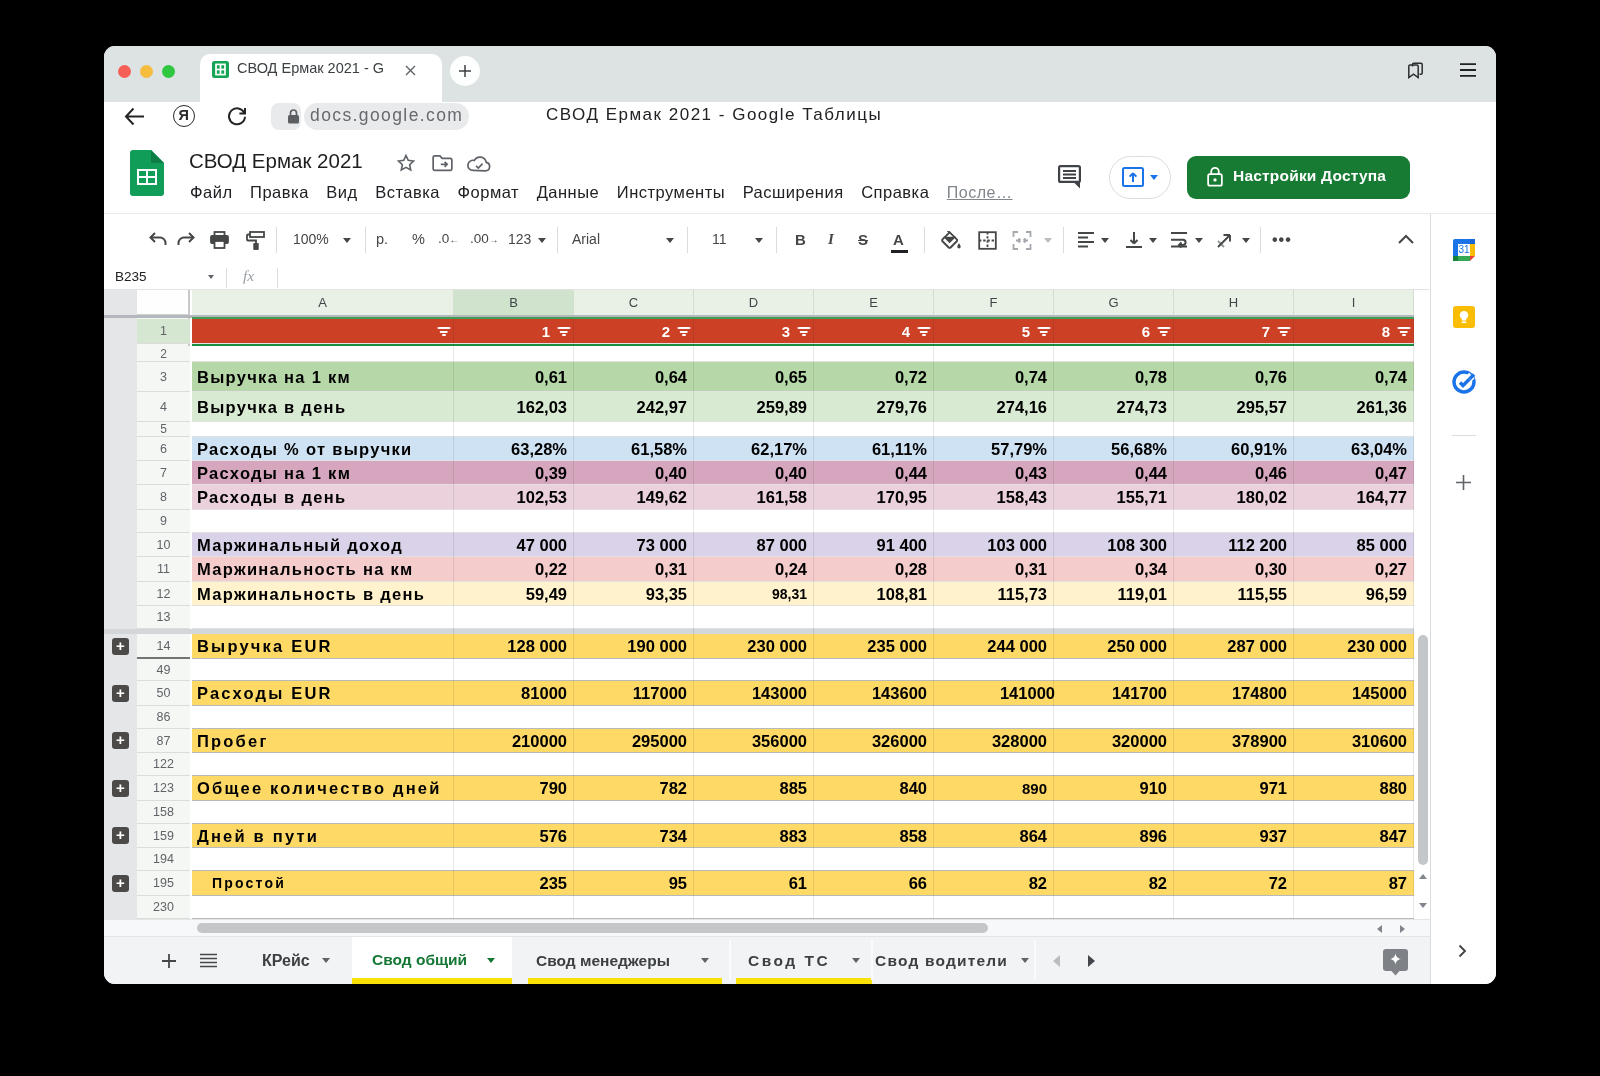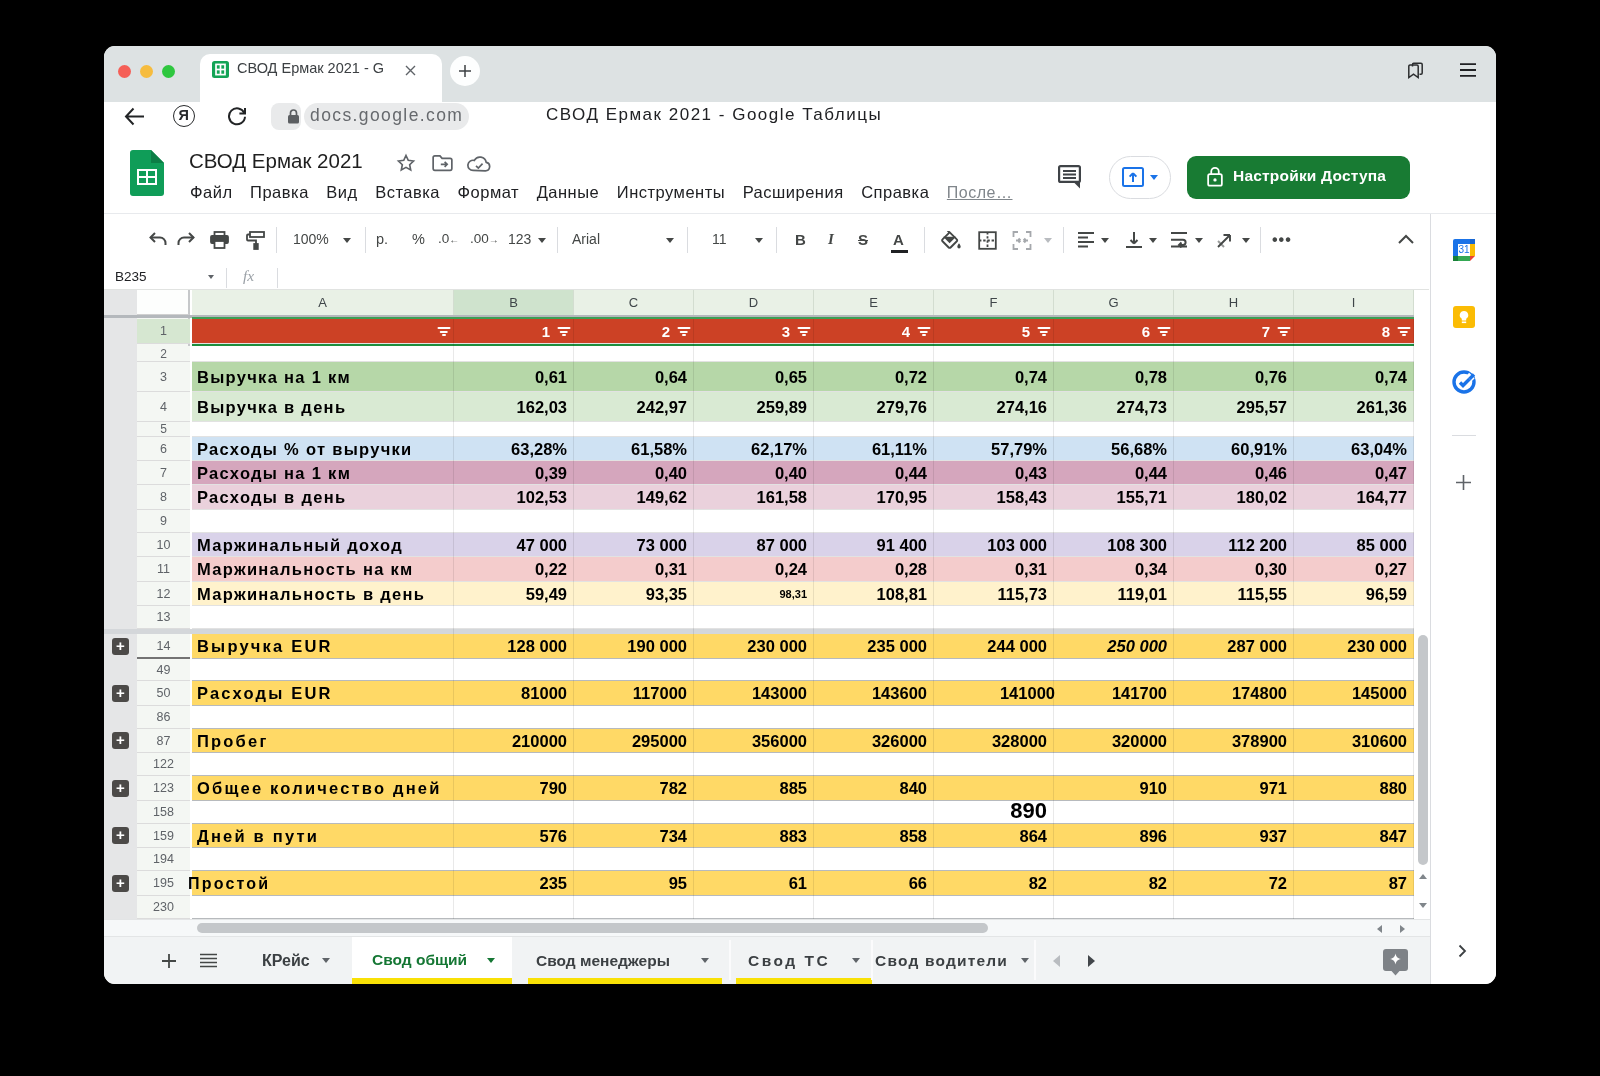--- a/index.html
+++ b/index.html
@@ -306,39 +306,39 @@
 <div class="cell num" style="left:934px;top:557px;width:113px;height:25px;line-height:25px;font-size:16.5px;">0,31</div>
 <div class="cell num" style="left:1054px;top:557px;width:113px;height:25px;line-height:25px;font-size:16.5px;">0,34</div>
 <div class="cell num" style="left:1174px;top:557px;width:113px;height:25px;line-height:25px;font-size:16.5px;">0,30</div>
 <div class="cell num" style="left:1294px;top:557px;width:113px;height:25px;line-height:25px;font-size:16.5px;">0,27</div>
 <div class="rowhdr" style="top:582px;height:24px;line-height:24px;font-size:12.5px;background:#f4f7f3;border-bottom:1px solid #dcdcdc;">12</div>
 <div class="abs" style="left:192px;top:582px;width:1222px;height:24px;background:#fff2cc;"></div>
 <div class="abs" style="left:192px;top:605px;width:1222px;height:1px;background:#e2e2e2;"></div>
 <div class="cell" style="left:197px;top:582px;width:255px;height:24px;line-height:24px;font-size:16.5px;letter-spacing:1.3px;">Маржинальность в день</div>
 <div class="cell num" style="left:454px;top:582px;width:113px;height:24px;line-height:24px;font-size:16.5px;">59,49</div>
 <div class="cell num" style="left:574px;top:582px;width:113px;height:24px;line-height:24px;font-size:16.5px;">93,35</div>
-<div class="cell num" style="left:694px;top:582px;width:113px;height:20px;line-height:24px;font-size:11px;">98,31</div>
+<div class="cell num" style="left:694px;top:582px;width:113px;height:20px;line-height:24px;font-size:14px;">98,31</div>
 <div class="cell num" style="left:814px;top:582px;width:113px;height:24px;line-height:24px;font-size:16.5px;">108,81</div>
 <div class="cell num" style="left:934px;top:582px;width:113px;height:24px;line-height:24px;font-size:16.5px;">115,73</div>
 <div class="cell num" style="left:1054px;top:582px;width:113px;height:24px;line-height:24px;font-size:16.5px;">119,01</div>
 <div class="cell num" style="left:1174px;top:582px;width:113px;height:24px;line-height:24px;font-size:16.5px;">115,55</div>
 <div class="cell num" style="left:1294px;top:582px;width:113px;height:24px;line-height:24px;font-size:16.5px;">96,59</div>
 <div class="rowhdr" style="top:606px;height:23px;line-height:23px;font-size:12.5px;background:#f4f7f3;border-bottom:1px solid #dcdcdc;">13</div>
 <div class="abs" style="left:192px;top:628px;width:1222px;height:1px;background:#e2e2e2;"></div>
 <div class="rowhdr" style="top:634px;height:25px;line-height:25px;font-size:12.5px;background:#f4f7f3;border-bottom:2px solid #737373;">14</div>
 <div class="plusbtn" style="top:638px;">+</div>
 <div class="abs" style="left:192px;top:634px;width:1222px;height:25px;background:#ffd966;"></div>
 <div class="abs" style="left:192px;top:658px;width:1222px;height:1px;background:#b7babd;"></div>
 <div class="cell" style="left:197px;top:634px;width:255px;height:25px;line-height:25px;font-size:16.5px;letter-spacing:2.2px;">Выручка EUR</div>
 <div class="cell num" style="left:454px;top:634px;width:113px;height:25px;line-height:25px;font-size:16.5px;">128 000</div>
 <div class="cell num" style="left:574px;top:634px;width:113px;height:25px;line-height:25px;font-size:16.5px;">190 000</div>
 <div class="cell num" style="left:694px;top:634px;width:113px;height:25px;line-height:25px;font-size:16.5px;">230 000</div>
 <div class="cell num" style="left:814px;top:634px;width:113px;height:25px;line-height:25px;font-size:16.5px;">235 000</div>
 <div class="cell num" style="left:934px;top:634px;width:113px;height:25px;line-height:25px;font-size:16.5px;">244 000</div>
-<div class="cell num" style="left:1054px;top:634px;width:113px;height:25px;line-height:25px;font-size:16.5px;font-style:italic;">250 000</div>
+<div class="cell num" style="left:1054px;top:634px;width:113px;height:25px;line-height:25px;font-size:16.5px;">250 000</div>
 <div class="cell num" style="left:1174px;top:634px;width:113px;height:25px;line-height:25px;font-size:16.5px;">287 000</div>
 <div class="cell num" style="left:1294px;top:634px;width:113px;height:25px;line-height:25px;font-size:16.5px;">230 000</div>
 <div class="rowhdr" style="top:659px;height:22px;line-height:22px;font-size:12.5px;background:#f4f7f3;border-bottom:1px solid #dcdcdc;">49</div>
 <div class="abs" style="left:192px;top:680px;width:1222px;height:1px;background:#b7babd;"></div>
 <div class="rowhdr" style="top:681px;height:25px;line-height:25px;font-size:12.5px;background:#f4f7f3;border-bottom:1px solid #dcdcdc;">50</div>
 <div class="plusbtn" style="top:685px;">+</div>
 <div class="abs" style="left:192px;top:681px;width:1222px;height:25px;background:#ffd966;"></div>
 <div class="abs" style="left:192px;top:705px;width:1222px;height:1px;background:#b7babd;"></div>
 <div class="cell" style="left:197px;top:681px;width:255px;height:25px;line-height:25px;font-size:16.5px;letter-spacing:2.2px;">Расходы EUR</div>
 <div class="cell num" style="left:454px;top:681px;width:113px;height:25px;line-height:25px;font-size:16.5px;">81000</div>
@@ -368,21 +368,21 @@
 <div class="abs" style="left:192px;top:775px;width:1222px;height:1px;background:#b7babd;"></div>
 <div class="rowhdr" style="top:776px;height:25px;line-height:25px;font-size:12.5px;background:#f4f7f3;border-bottom:1px solid #dcdcdc;">123</div>
 <div class="plusbtn" style="top:780px;">+</div>
 <div class="abs" style="left:192px;top:776px;width:1222px;height:25px;background:#ffd966;"></div>
 <div class="abs" style="left:192px;top:800px;width:1222px;height:1px;background:#b7babd;"></div>
 <div class="cell" style="left:197px;top:776px;width:255px;height:25px;line-height:25px;font-size:16.5px;letter-spacing:2.2px;">Общее количество дней</div>
 <div class="cell num" style="left:454px;top:776px;width:113px;height:25px;line-height:25px;font-size:16.5px;">790</div>
 <div class="cell num" style="left:574px;top:776px;width:113px;height:25px;line-height:25px;font-size:16.5px;">782</div>
 <div class="cell num" style="left:694px;top:776px;width:113px;height:25px;line-height:25px;font-size:16.5px;">885</div>
 <div class="cell num" style="left:814px;top:776px;width:113px;height:25px;line-height:25px;font-size:16.5px;">840</div>
-<div class="cell num" style="left:934px;top:776px;width:113px;height:41px;line-height:25px;font-size:22px;margin-top:22px;">890</div>
+<div class="cell num" style="left:934px;top:776px;width:113px;height:41px;line-height:25px;font-size:15px;">890</div>
 <div class="cell num" style="left:1054px;top:776px;width:113px;height:25px;line-height:25px;font-size:16.5px;">910</div>
 <div class="cell num" style="left:1174px;top:776px;width:113px;height:25px;line-height:25px;font-size:16.5px;">971</div>
 <div class="cell num" style="left:1294px;top:776px;width:113px;height:25px;line-height:25px;font-size:16.5px;">880</div>
 <div class="rowhdr" style="top:801px;height:23px;line-height:23px;font-size:12.5px;background:#f4f7f3;border-bottom:1px solid #dcdcdc;">158</div>
 <div class="abs" style="left:192px;top:823px;width:1222px;height:1px;background:#b7babd;"></div>
 <div class="rowhdr" style="top:824px;height:24px;line-height:24px;font-size:12.5px;background:#f4f7f3;border-bottom:1px solid #dcdcdc;">159</div>
 <div class="plusbtn" style="top:827px;">+</div>
 <div class="abs" style="left:192px;top:824px;width:1222px;height:24px;background:#ffd966;"></div>
 <div class="abs" style="left:192px;top:847px;width:1222px;height:1px;background:#b7babd;"></div>
 <div class="cell" style="left:197px;top:824px;width:255px;height:24px;line-height:24px;font-size:16.5px;letter-spacing:2.2px;">Дней в пути</div>
@@ -393,21 +393,21 @@
 <div class="cell num" style="left:934px;top:824px;width:113px;height:24px;line-height:24px;font-size:16.5px;">864</div>
 <div class="cell num" style="left:1054px;top:824px;width:113px;height:24px;line-height:24px;font-size:16.5px;">896</div>
 <div class="cell num" style="left:1174px;top:824px;width:113px;height:24px;line-height:24px;font-size:16.5px;">937</div>
 <div class="cell num" style="left:1294px;top:824px;width:113px;height:24px;line-height:24px;font-size:16.5px;">847</div>
 <div class="rowhdr" style="top:848px;height:23px;line-height:23px;font-size:12.5px;background:#f4f7f3;border-bottom:1px solid #dcdcdc;">194</div>
 <div class="abs" style="left:192px;top:870px;width:1222px;height:1px;background:#b7babd;"></div>
 <div class="rowhdr" style="top:871px;height:25px;line-height:25px;font-size:12.5px;background:#f4f7f3;border-bottom:1px solid #dcdcdc;">195</div>
 <div class="plusbtn" style="top:875px;">+</div>
 <div class="abs" style="left:192px;top:871px;width:1222px;height:25px;background:#ffd966;"></div>
 <div class="abs" style="left:192px;top:895px;width:1222px;height:1px;background:#b7babd;"></div>
-<div class="cell" style="left:188px;top:871px;width:255px;height:25px;line-height:25px;font-size:16px;letter-spacing:2.2px;">Простой</div>
+<div class="cell" style="left:212px;top:871px;width:255px;height:25px;line-height:25px;font-size:14px;letter-spacing:2.2px;">Простой</div>
 <div class="cell num" style="left:454px;top:871px;width:113px;height:25px;line-height:25px;font-size:16.5px;">235</div>
 <div class="cell num" style="left:574px;top:871px;width:113px;height:25px;line-height:25px;font-size:16.5px;">95</div>
 <div class="cell num" style="left:694px;top:871px;width:113px;height:25px;line-height:25px;font-size:16.5px;">61</div>
 <div class="cell num" style="left:814px;top:871px;width:113px;height:25px;line-height:25px;font-size:16.5px;">66</div>
 <div class="cell num" style="left:934px;top:871px;width:113px;height:25px;line-height:25px;font-size:16.5px;">82</div>
 <div class="cell num" style="left:1054px;top:871px;width:113px;height:25px;line-height:25px;font-size:16.5px;">82</div>
 <div class="cell num" style="left:1174px;top:871px;width:113px;height:25px;line-height:25px;font-size:16.5px;">72</div>
 <div class="cell num" style="left:1294px;top:871px;width:113px;height:25px;line-height:25px;font-size:16.5px;">87</div>
 <div class="rowhdr" style="top:896px;height:23px;line-height:23px;font-size:12.5px;background:#f4f7f3;border-bottom:1px solid #dcdcdc;">230</div>
 <div class="abs" style="left:192px;top:918px;width:1222px;height:1px;background:#b7babd;"></div>

